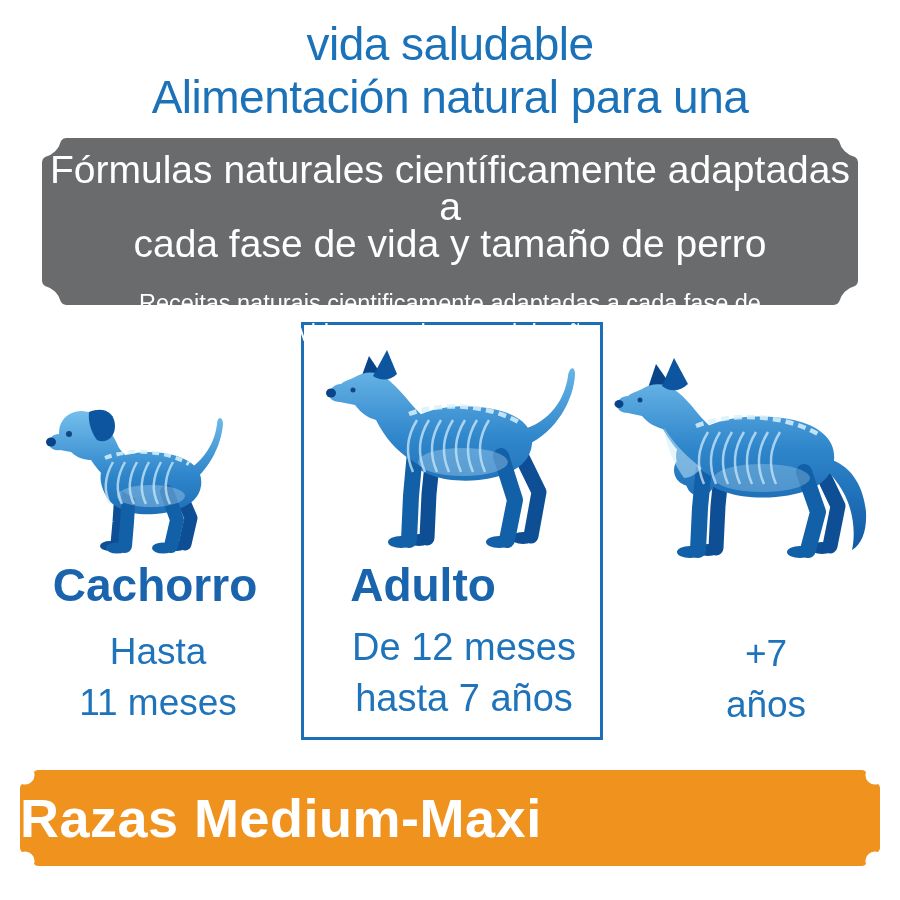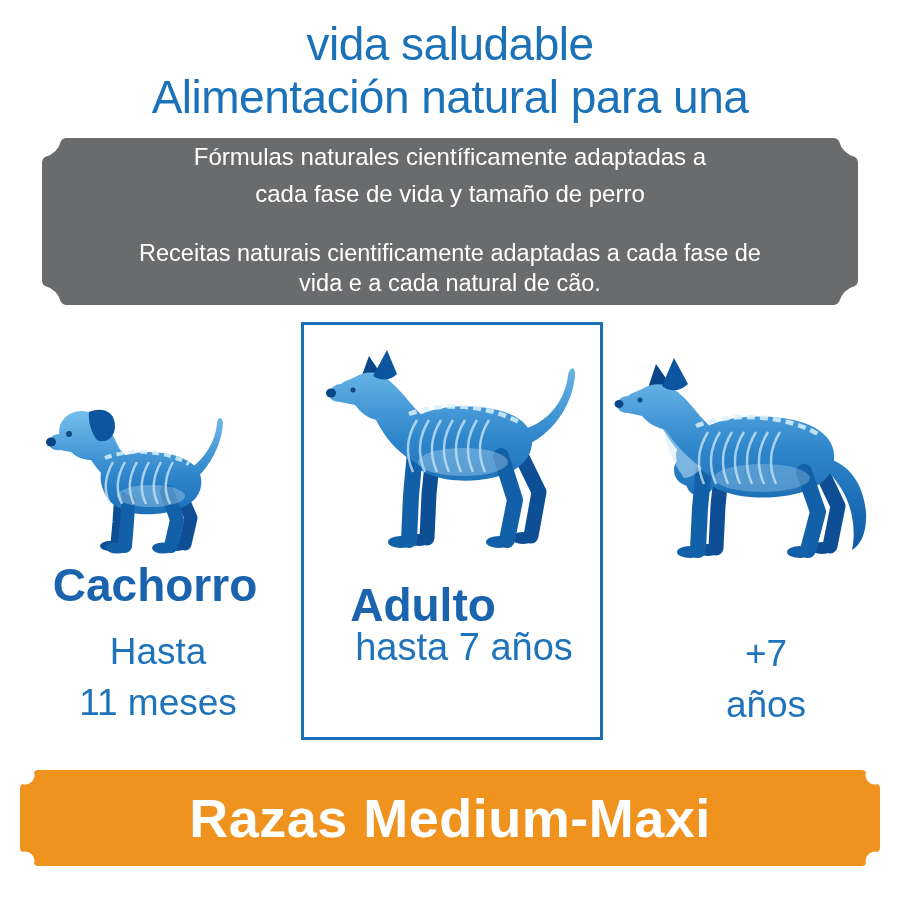--- a/index.html
+++ b/index.html
@@ -10,48 +10,48 @@
   .abs{position:absolute;}
   
   .main-title{
     top:18px;left:0;width:900px;text-align:center;
     color:#1B72B8;font-size:46px;line-height:53px;font-weight:400;letter-spacing:-0.5px;
   }
   
   .grey-banner{left:42px;top:138px;width:816px;height:167px;}
   .plaque-bg{position:absolute;left:0;top:0;width:100%;height:100%;}
   .banner-text{position:relative;z-index:1;width:100%;text-align:center;color:#ffffff;}
-  .banner-es{font-size:24px;line-height:37px;}
+  .banner-es{padding-top:13px;font-size:39px;line-height:37px;}
   .banner-pt{margin-top:26px;font-size:23.5px;line-height:30px;}
   
   .highlight-box{
     left:301px;top:322px;width:302px;height:418px;
     border:3px solid #1C6FB5;box-sizing:border-box;background:transparent;
   }
   .stage-label{
     font-weight:700;font-size:46px;line-height:50px;color:#1A64AE;text-align:center;
   }
   .stage-range{
     font-weight:400;font-size:37px;line-height:51px;color:#1E73BA;text-align:center;padding-left:12px;
   }
   .lbl-cachorro{left:0px;top:560px;width:292px;padding-left:9px;}
-  .lbl-adulto{left:301px;top:580px;width:244px;}
+  .lbl-adulto{left:301px;top:560px;width:244px;}
   .lbl-senior{left:608px;top:560px;width:292px;}
   .rng-cachorro{left:0px;top:626px;width:292px;}
   .rng-adulto{left:301px;top:622px;width:302px;font-size:38px;}
   .rng-senior{left:608px;top:628px;width:292px;}
   .dog-svg{display:block;}
   .dog-puppy{left:33px;top:372px;}
   .dog-adult{left:312px;top:334px;}
   .dog-senior{left:604px;top:348px;}
   
   .footer-badge{left:20px;top:770px;width:860px;height:96px;}
   .footer-text{
     position:relative;z-index:1;width:100%;height:96px;line-height:96px;
-    text-align:center;color:#ffffff;font-size:54px;font-weight:700;letter-spacing:0.5px;
+    color:#ffffff;font-size:54px;font-weight:700;letter-spacing:0.5px;
   }
 </style>
 </head>
 <body>
 
 <div class="canvas">
 
   <div class="abs main-title">
     <div>vida saludable</div>
     <div>Alimentación natural para una</div>
@@ -210,20 +210,21 @@
   </svg>
 
   <div class="abs stage-label lbl-cachorro">Cachorro</div>
   <div class="abs stage-label lbl-adulto">Adulto</div>
 
   <div class="abs stage-range rng-cachorro">
     <div>Hasta</div>
     <div>11 meses</div>
   </div>
   <div class="abs stage-range rng-adulto">
+    <div>De 12 meses</div>
     <div>hasta 7 años</div>
   </div>
   <div class="abs stage-range rng-senior">
     <div>+7</div>
     <div>años</div>
   </div>
 
   <div class="abs footer-badge">
     <svg class="plaque-bg" viewBox="0 0 860 96" preserveAspectRatio="none">
       <path fill="#F0921E" d="M 18,0 H 842 A 5 5 0 0 1 846,2 A 9.5 9.5 0 0 0 858,14 A 5 5 0 0 1 860,18

